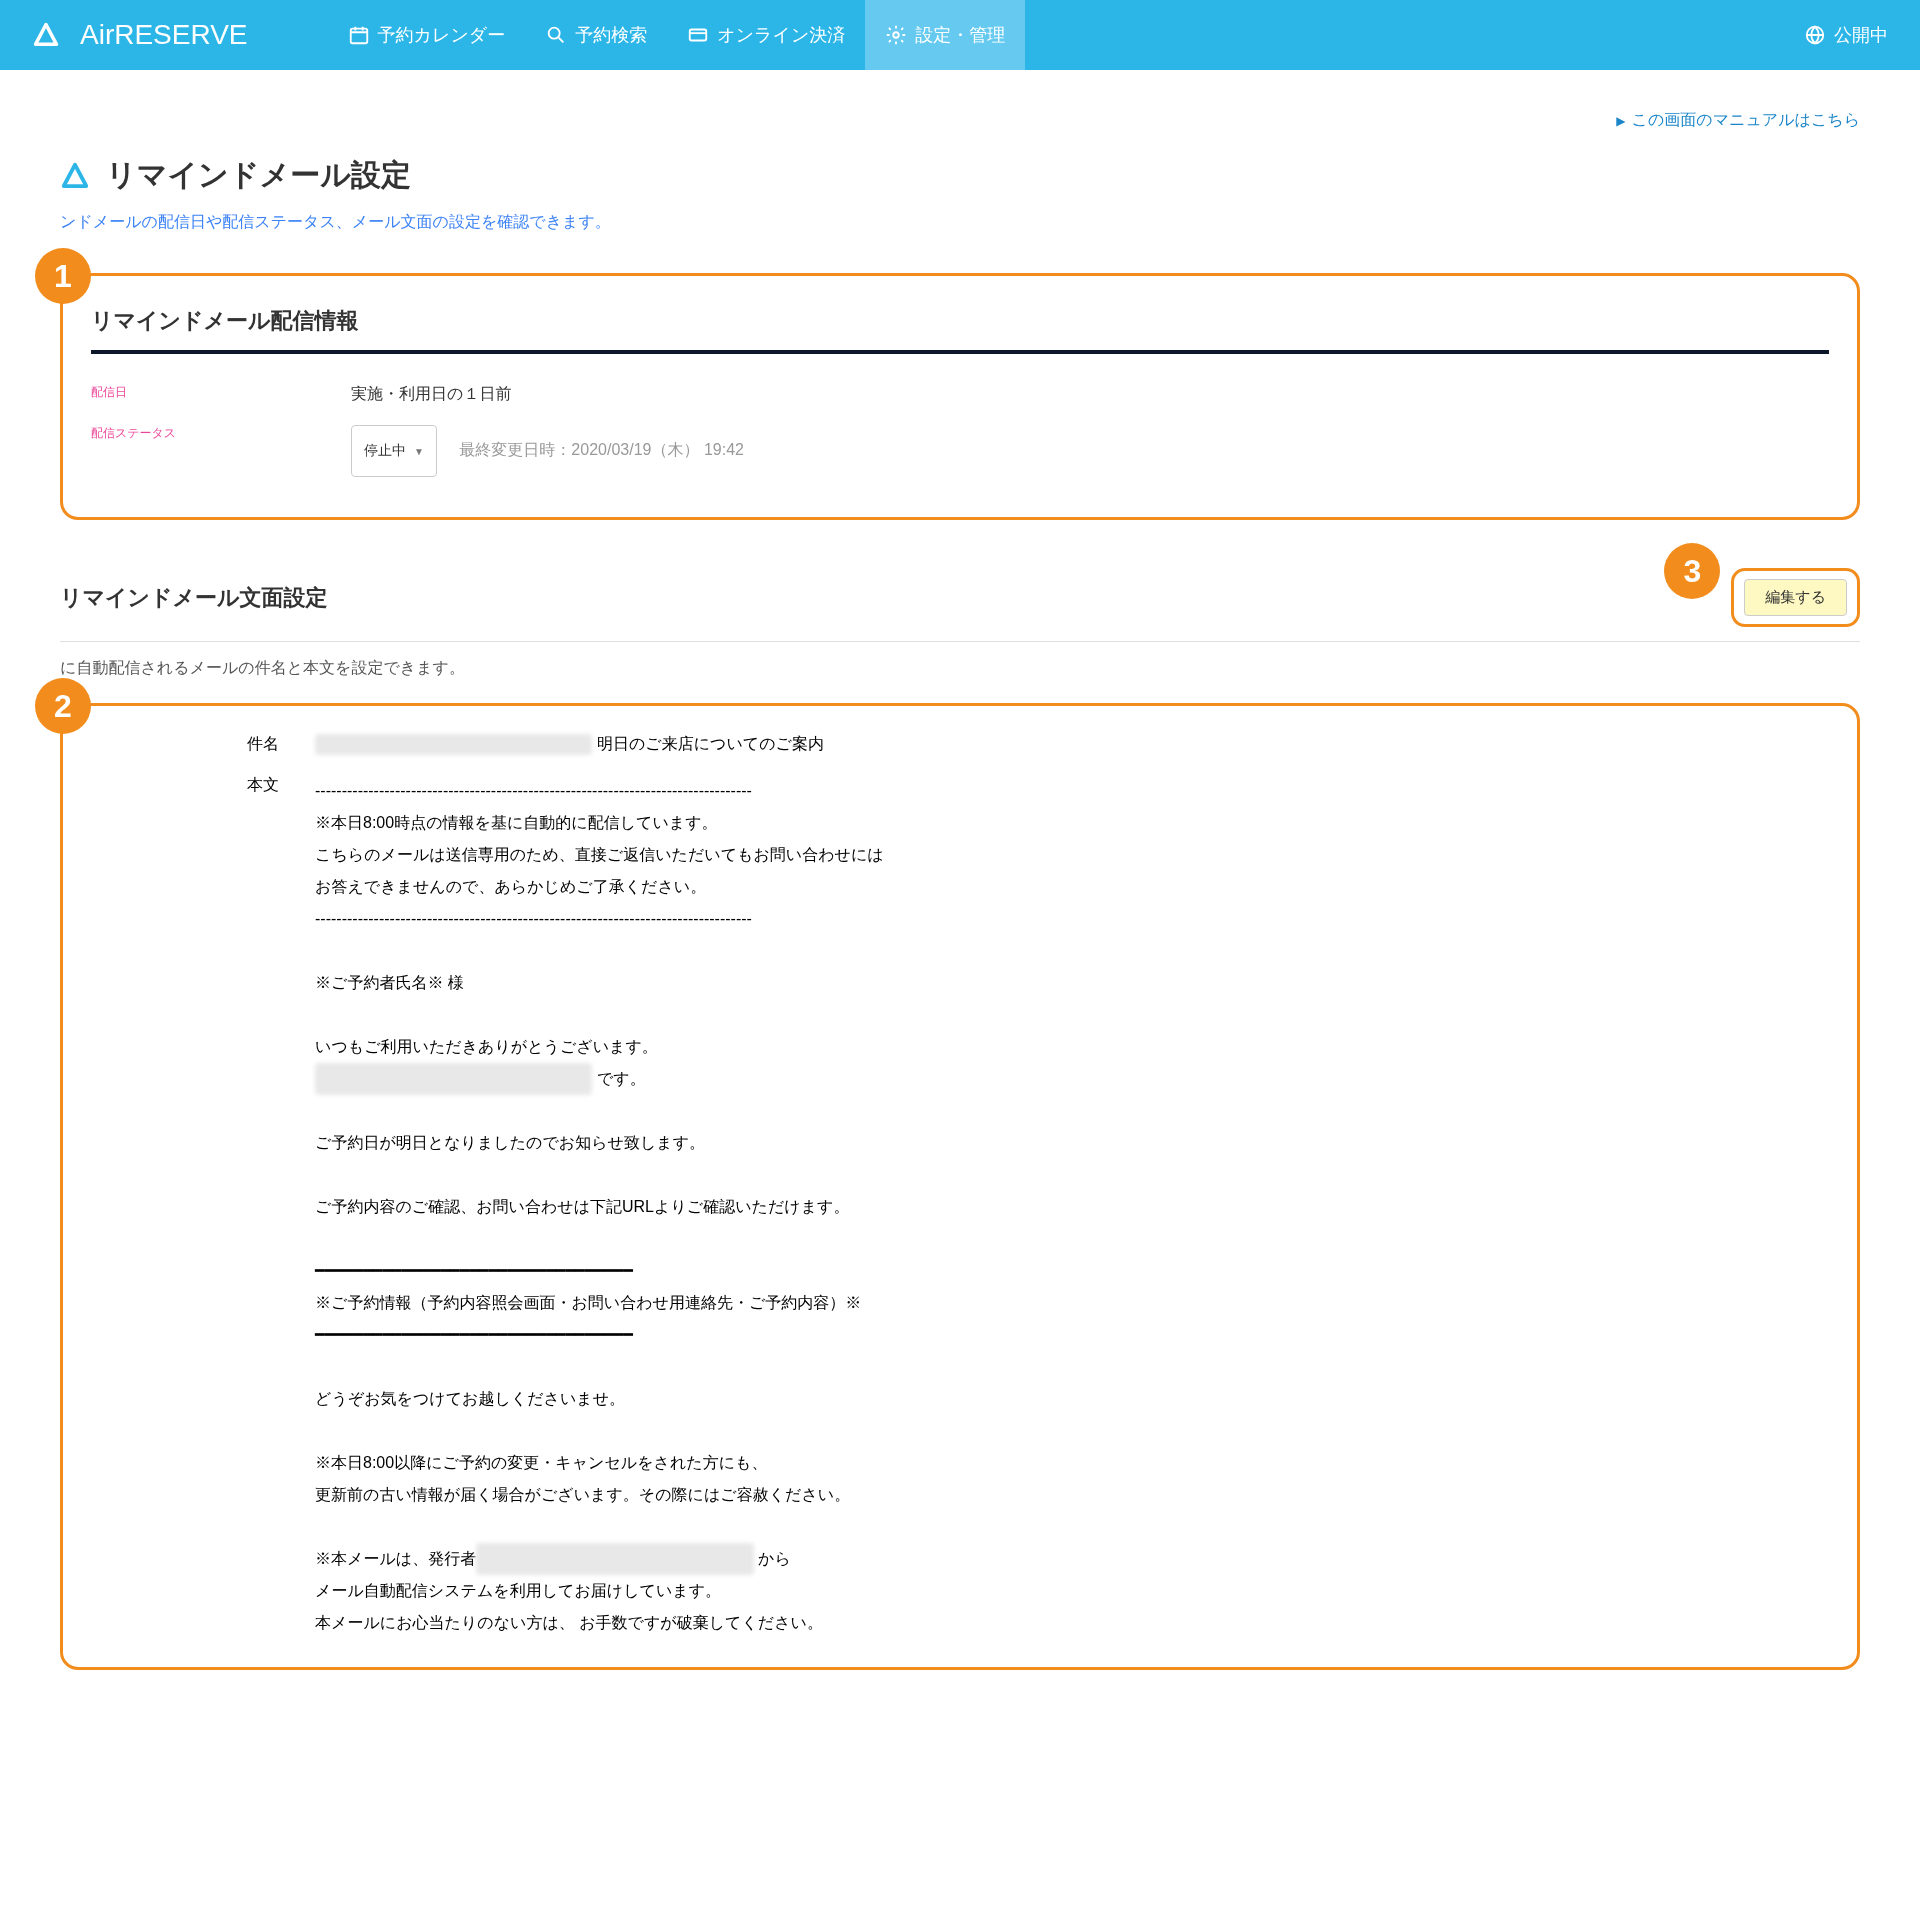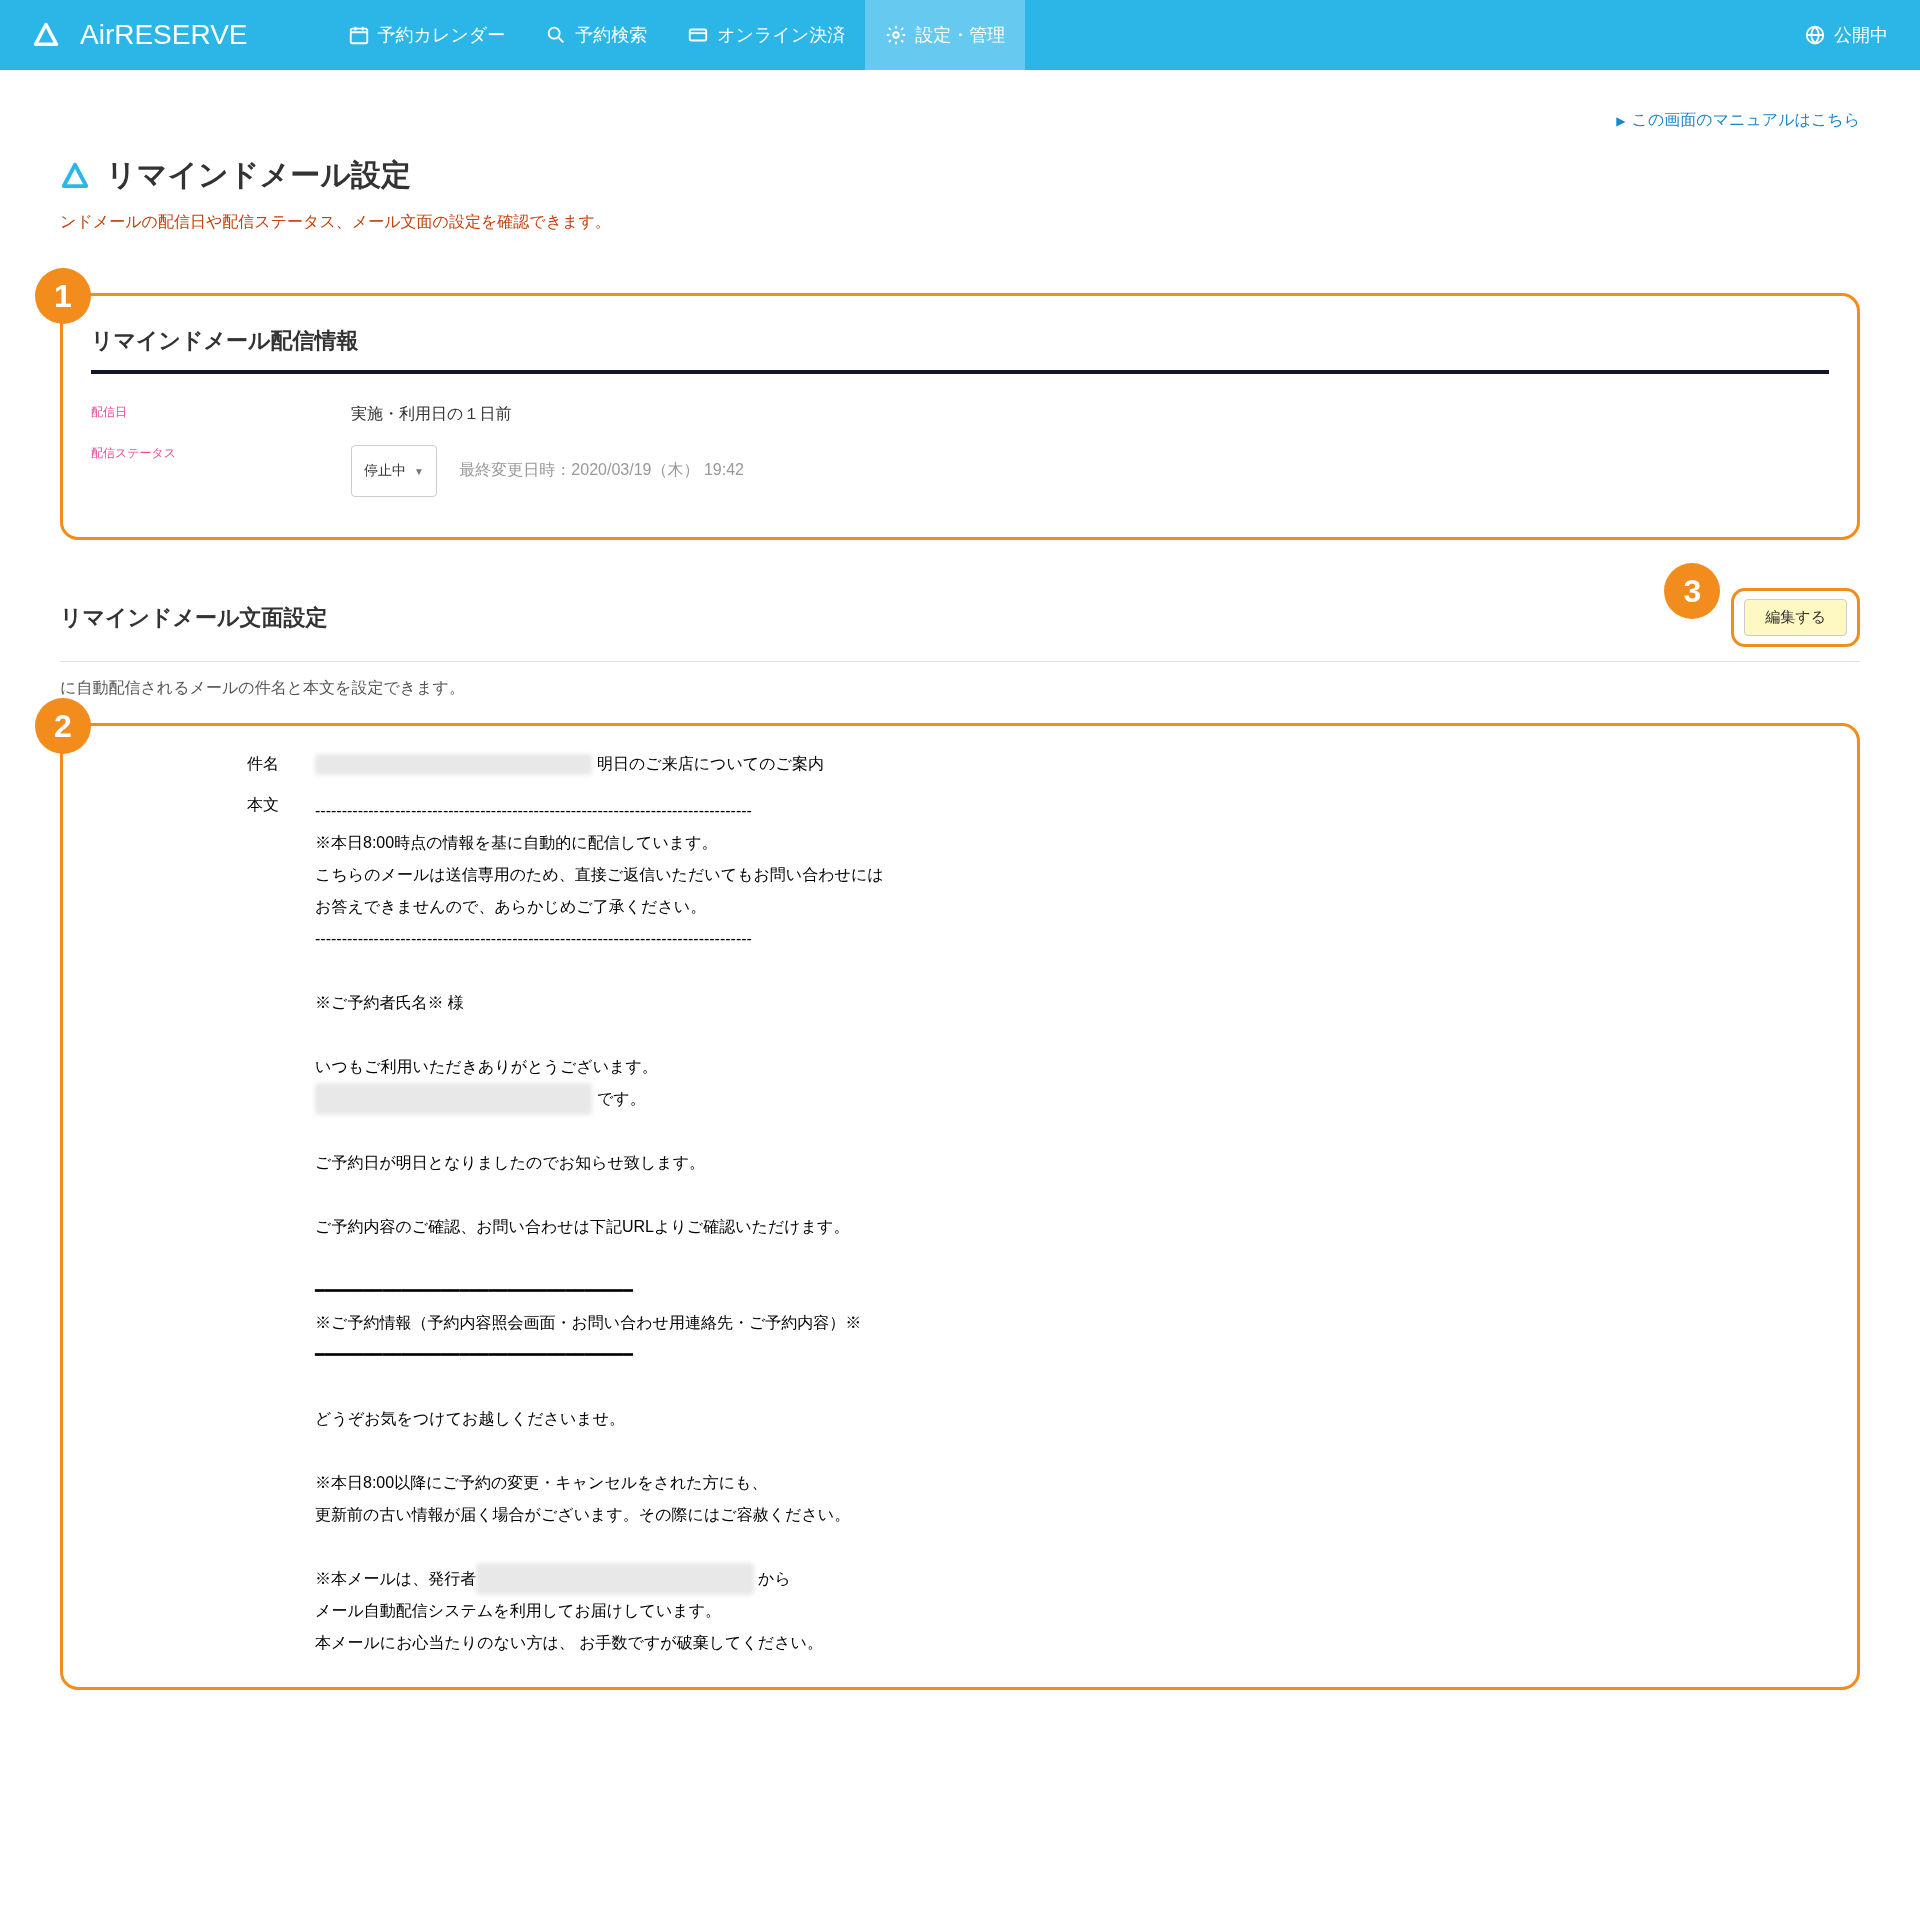--- a/index.html
+++ b/index.html
@@ -17,21 +17,21 @@
 .status-link { display: flex; align-items: center; gap: 8px; font-size: 18px; color: #fff; cursor: pointer; }
 
 .content { padding: 40px 60px; }
 .manual-link-row { text-align: right; margin-bottom: 24px; }
 .manual-link { color: #1B85C9; font-size: 16px; cursor: pointer; }
 .manual-link::before { content: "▶"; margin-right: 6px; font-size: 12px; }
 
 .page-title-row { display: flex; align-items: center; gap: 16px; margin-bottom: 16px; }
 .page-title-icon { width: 30px; height: 30px; color: #2CB6E8; }
 .page-title { font-size: 30px; font-weight: 600; color: #333; }
-.page-desc { font-size: 16px; color: #c2410c; margin-bottom: 60px; }
+.page-desc { font-size: 16px; color: #3b82f6; margin-bottom: 40px; }
 
 .section { border: 3px solid #F28C1C; border-radius: 18px; padding: 30px 28px; margin-bottom: 48px; position: relative; }
 .section-title { font-size: 22px; font-weight: 600; color: #333; padding-bottom: 14px; border-bottom: 4px solid #0f172a; margin-bottom: 20px; }
 .section-desc { font-size: 16px; color: #555; margin-bottom: 24px; }
 
 .callout-badge { position: absolute; width: 56px; height: 56px; background: #F28C1C; border-radius: 50%; display: flex; align-items: center; justify-content: center; color: #fff; font-size: 32px; font-weight: 700; top: -28px; left: -28px; }
 .callout-badge.pos2 { top: 200px; left: -28px; }
 .callout-badge.pos3 { top: -28px; right: 160px; left: auto; }
 
 .field-row { display: flex; padding: 10px 0; font-size: 16px; color: #333; }

